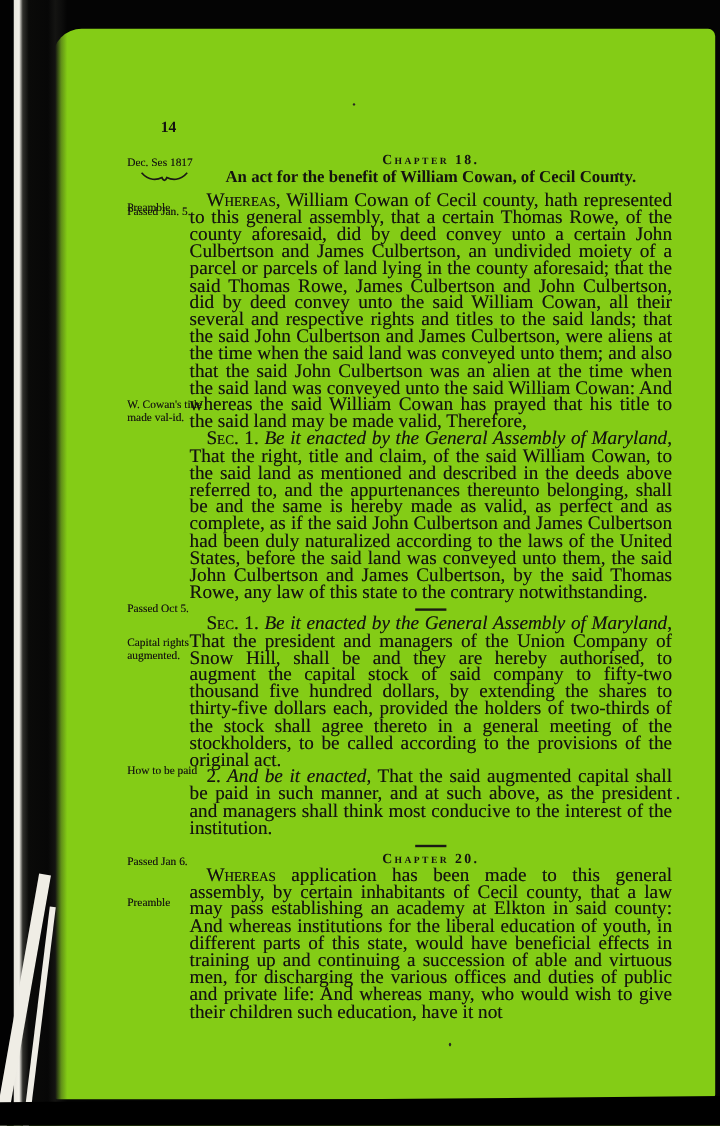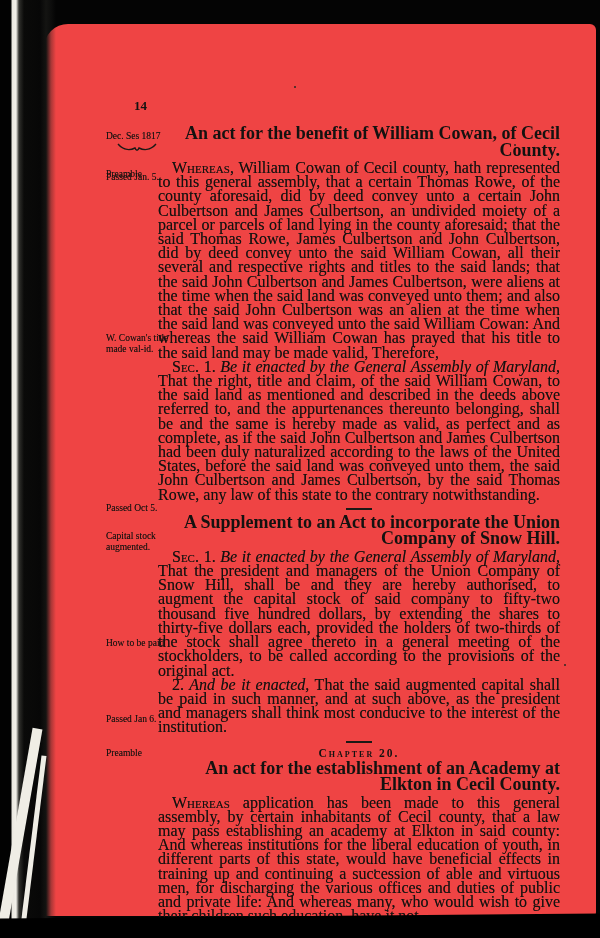--- a/index.html
+++ b/index.html
@@ -11,21 +11,21 @@
     font-family:"Liberation Serif", serif;
     color:#141210;
   }
   #screen { position:absolute; inset:0; }
 
   
   .page {
     position:absolute;
     left:44px; top:24px;
     width:552px; height:892px;
-    background:#ef4444;
+    background:#84cc16;
     border-radius:24px 6px 4px 4px;
   }
 
   
   .binding {
     position:absolute; left:0; top:0; width:56px; height:938px; z-index:4;
     background:linear-gradient(90deg,
       #020202 0px, #020202 11px,
       #e9e7df 12px, #f2f0e9 16px,
       #30302c 19px, #0a0a09 24px,
@@ -52,22 +52,22 @@
   }
   .main-col { position:absolute; left:114px; top:100px; width:402px; }
 
   .chapter-heading {
     text-align:center; font-weight:bold; font-size:11.5px;
     font-variant:small-caps; letter-spacing:2px;
     margin:0 0 1px 0;
   }
   .ch18-heading { margin-top:4px; }
   .act-title {
-    text-align:right; font-weight:bold;
-    font-size:18px; line-height:16.5px;
+    text-align:center; font-weight:bold;
+    font-size:14px; line-height:16.5px;
     margin:1px 0 3px 0;
   }
   .body-text {
     margin:0; text-indent:14px; text-align:justify;
     font-size:16px; line-height:14.2px;
     text-shadow:0 0 0.4px rgba(20,18,16,0.55);
   }
   .sc { font-variant:small-caps; }
   .enact { font-style:italic; }
   .rule {
@@ -104,46 +104,45 @@
     <div class="note n-session">Dec. Ses 1817</div>
     <div class="note n-brace">
       <svg width="42" height="10" viewBox="0 0 42 10">
         <path d="M2 1 C 8 8, 15 7, 19 5 C 20 8, 22 8, 23 5 C 27 7, 34 8, 40 1" stroke="#1b1915" stroke-width="1.4" fill="none"></path>
       </svg>
     </div>
     <div class="note n-p18">Passed Jan. 5.</div>
     <div class="note n-pre18">Preamble</div>
     <div class="note n-cowan">W. Cowan's title made val-id.</div>
     <div class="note n-p19">Passed Oct 5.</div>
-    <div class="note n-cap">Capital stock augmented.</div>
+    <div class="note n-cap">Capital rights augmented.</div>
     <div class="note n-paid">How to be paid</div>
     <div class="note n-p20">Passed Jan 6.</div>
     <div class="note n-pre20">Preamble</div>
 
     <div class="main-col">
 
       <div>
+        <div class="chapter-heading ch18-heading">Chapter 18.</div>
         <div class="act-title">An act for the benefit of William Cowan, of Cecil County.</div>
         <p class="body-text"><span class="sc">Whereas,</span><span> William Cowan of Cecil county, hath represented to this general assembly, that a certain Thomas Rowe, of the county aforesaid, did by deed convey unto a certain John Culbertson and James Culbertson, an undivided moiety of a parcel or parcels of land lying in the county aforesaid; that the said Thomas Rowe, James Culbertson and John Culbertson, did by deed convey unto the said William Cowan, all their several and respective rights and titles to the said lands; that the said John Culbertson and James Culbertson, were aliens at the time when the said land was conveyed unto them; and also that the said John Culbertson was an alien at the time when the said land was conveyed unto the said William Cowan: And whereas the said William Cowan has prayed that his title to the said land may be made valid, Therefore,</span></p>
         <p class="body-text"><span class="sc">Sec. 1.</span><span class="enact"> Be it enacted by the General Assembly of Maryland,</span><span> That the right, title and claim, of the said William Cowan, to the said land as mentioned and described in the deeds above referred to, and the appurtenances thereunto belonging, shall be and the same is hereby made as valid, as perfect and as complete, as if the said John Culbertson and James Culbertson had been duly naturalized according to the laws of the United States, before the said land was conveyed unto them, the said John Culbertson and James Culbertson, by the said Thomas Rowe, any law of this state to the contrary notwithstanding.</span></p>
       </div>
 
       <div class="rule"></div>
 
       <div>
-        <div class="act-title">A Supplement to an Act to incorporate the Union Company of Snow Hill.</div>
         <p class="body-text"><span class="sc">Sec. 1.</span><span class="enact"> Be it enacted by the General Assembly of Maryland,</span><span> That the president and managers of the Union Company of Snow Hill, shall be and they are hereby authorised, to augment the capital stock of said company to fifty-two thousand five hundred dollars, by extending the shares to thirty-five dollars each, provided the holders of two-thirds of the stock shall agree thereto in a general meeting of the stockholders, to be called according to the provisions of the original act.</span></p>
         <p class="body-text"><span>2.</span><span class="enact"> And be it enacted,</span><span> That the said augmented capital shall be paid in such manner, and at such above, as the president and managers shall think most conducive to the interest of the institution.</span></p>
       </div>
 
       <div class="rule"></div>
 
       <div>
         <div class="chapter-heading">Chapter 20.</div>
-        <div class="act-title">An act for the establishment of an Academy at Elkton in Cecil County.</div>
         <p class="body-text"><span class="sc">Whereas</span><span> application has been made to this general assembly, by certain inhabitants of Cecil county, that a law may pass establishing an academy at Elkton in said county: And whereas institutions for the liberal education of youth, in different parts of this state, would have beneficial effects in training up and continuing a succession of able and virtuous men, for discharging the various offices and duties of public and private life: And whereas many, who would wish to give their children such education, have it not</span></p>
       </div>
 
     </div>
 
     <div>
       <div class="speck" style="left:470px; top:120px; width:2px; height:2px;"></div>
       <div class="speck" style="left:250px; top:62px; width:2px; height:2px;"></div>
       <div class="speck" style="left:520px; top:640px; width:2px; height:2px;"></div>
       <div class="speck" style="left:330px; top:845px; width:2px; height:3px;"></div>

